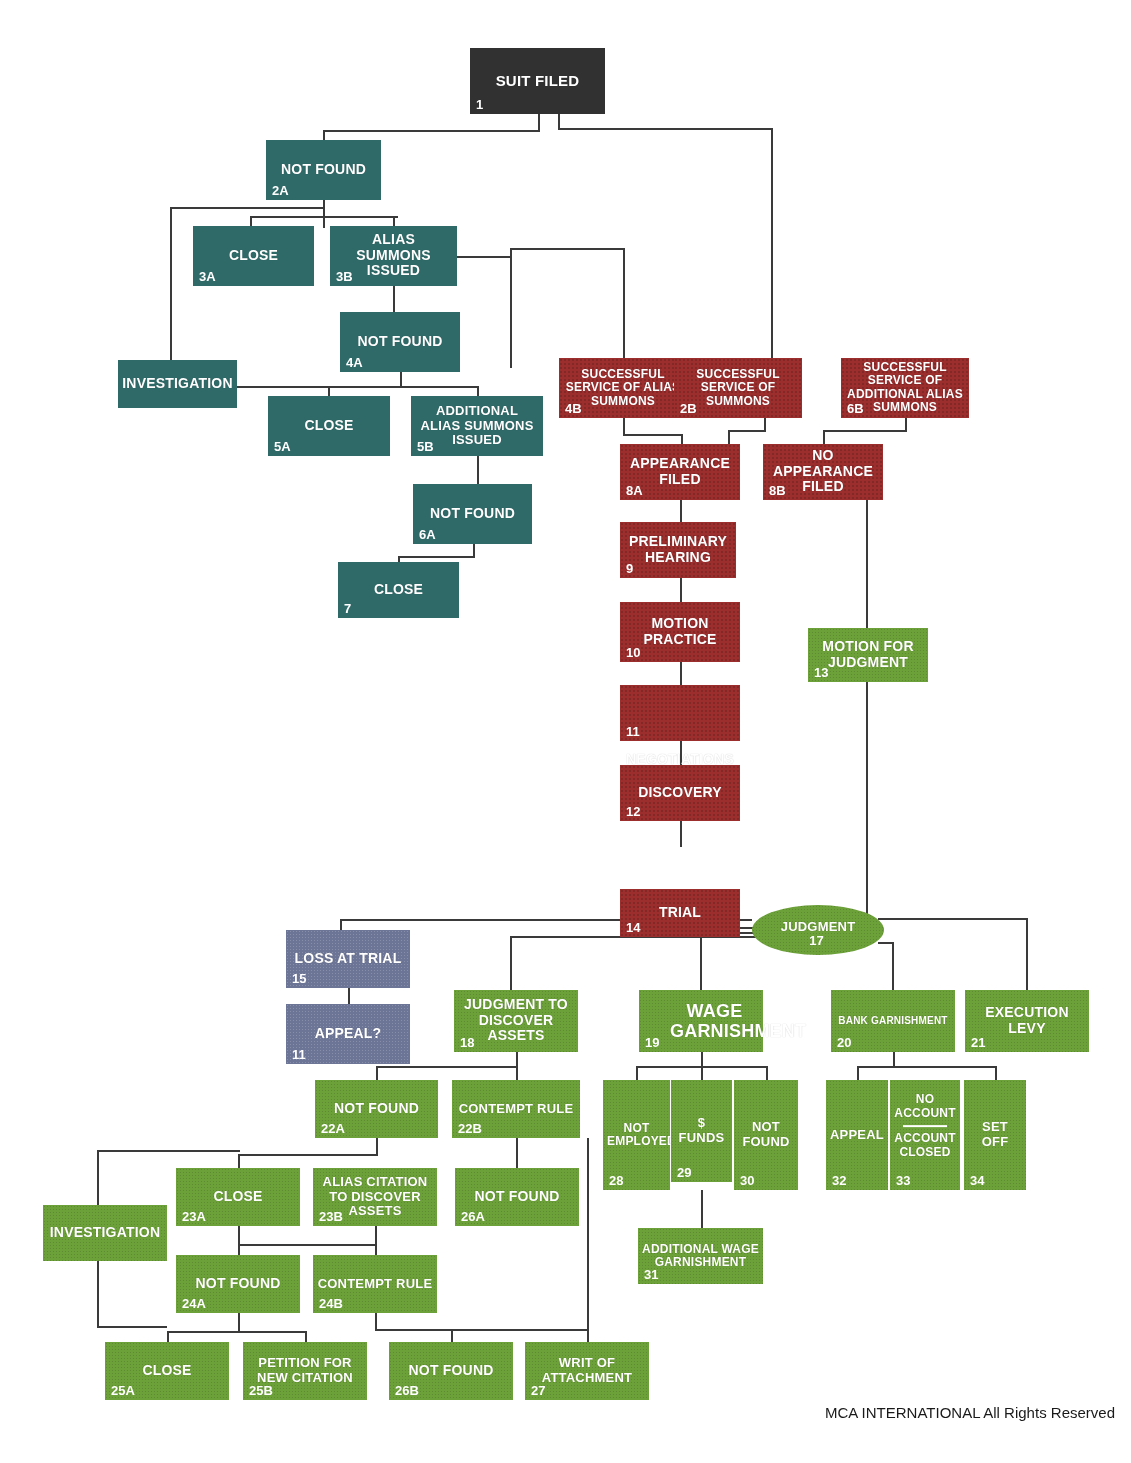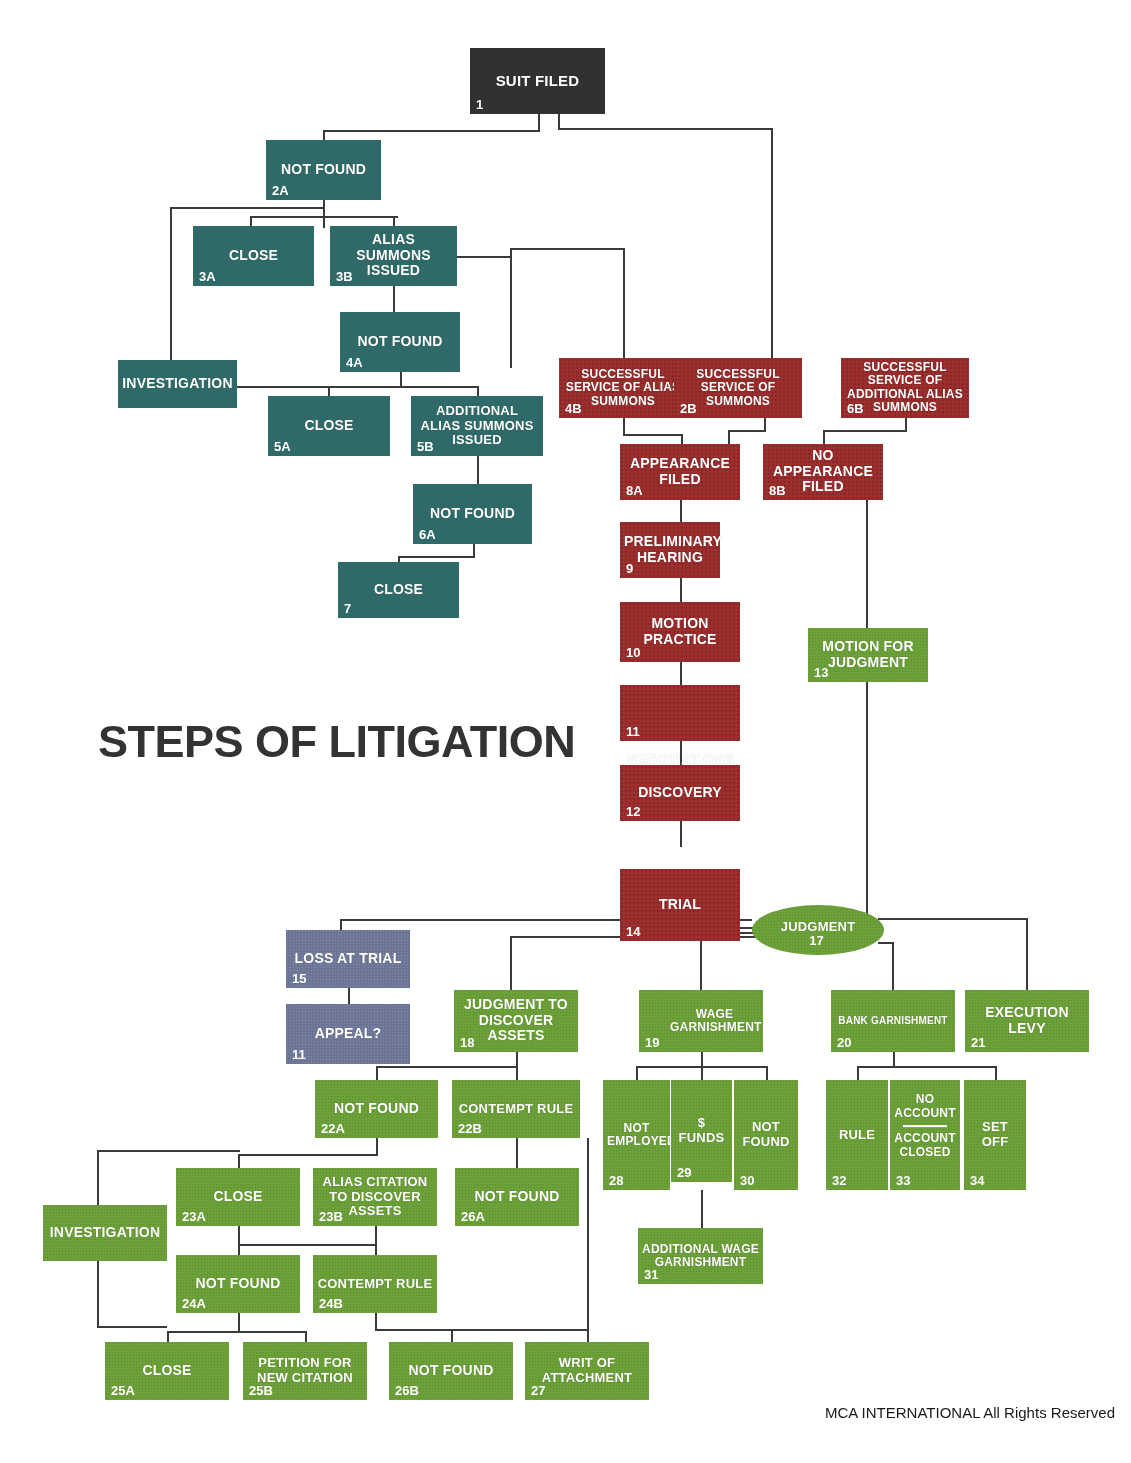--- a/index.html
+++ b/index.html
@@ -199,37 +199,37 @@
         <div class="num">6B</div>
       </div>
       <div class="node c-red" style="left: 620px; top: 444px; width: 120px; height: 56px;">
         <div class="label" style="font-size: 14px;">APPEARANCE FILED</div>
         <div class="num">8A</div>
       </div>
       <div class="node c-red" style="left: 763px; top: 444px; width: 120px; height: 56px;">
         <div class="label" style="font-size: 14px;">NO APPEARANCE FILED</div>
         <div class="num">8B</div>
       </div>
-      <div class="node c-red" style="left: 620px; top: 522px; width: 100px; height: 56px; padding-left: 40px;">
+      <div class="node c-red" style="left: 620px; top: 522px; width: 116px; height: 56px; padding-left: 40px;">
         <div class="label" style="font-size: 14px;">PRELIMINARY HEARING</div>
         <div class="num">9</div>
       </div>
       <div class="node c-red" style="left: 620px; top: 602px; width: 120px; height: 60px;">
         <div class="label" style="font-size: 14px;">MOTION PRACTICE</div>
         <div class="num">10</div>
       </div>
       <div class="node c-red" style="left: 620px; top: 685px; width: 120px; height: 56px;">
         <div class="label" style="font-size: 14px; margin-top: 47px;">NEGOTIATIONS</div>
         <div class="num">11</div>
       </div>
       <div class="node c-red" style="left: 620px; top: 765px; width: 120px; height: 56px;">
         <div class="label" style="font-size: 14px;">DISCOVERY</div>
         <div class="num">12</div>
       </div>
-      <div class="node c-red" style="left: 620px; top: 869px; width: 120px; height: 72px;">
+      <div class="node c-red" style="left: 620px; top: 889px; width: 120px; height: 48px;">
         <div class="label" style="font-size: 14px;">TRIAL</div>
         <div class="num">14</div>
       </div>
       <div class="node c-green" style="left: 808px; top: 628px; width: 120px; height: 54px;">
         <div class="label" style="font-size: 14px;">MOTION FOR JUDGMENT</div>
         <div class="num">13</div>
       </div>
       <div class="node c-ellipse" style="left: 752px; top: 905px; width: 132px; height: 50px;">
         <div class="label" style="font-size: 13px;">JUDGMENT</div>
         <div class="num">17</div>
@@ -240,21 +240,21 @@
       </div>
       <div class="node c-blue" style="left: 286px; top: 1004px; width: 124px; height: 60px;">
         <div class="label" style="font-size: 14px;">APPEAL?</div>
         <div class="num">11</div>
       </div>
       <div class="node c-green" style="left: 454px; top: 990px; width: 124px; height: 62px;">
         <div class="label" style="font-size: 14px;">JUDGMENT TO DISCOVER ASSETS</div>
         <div class="num">18</div>
       </div>
       <div class="node c-green" style="left: 639px; top: 990px; width: 124px; height: 62px;">
-        <div class="label" style="font-size: 12px; margin-left: 27px;">WAGE GARNISHMENT</div>
+        <div class="label" style="font-size: 18px; margin-left: 27px;">WAGE GARNISHMENT</div>
         <div class="num">19</div>
       </div>
       <div class="node c-green" style="left: 831px; top: 990px; width: 124px; height: 62px;">
         <div class="label" style="font-size: 10px;">BANK GARNISHMENT</div>
         <div class="num">20</div>
       </div>
       <div class="node c-green" style="left: 965px; top: 990px; width: 124px; height: 62px;">
         <div class="label" style="font-size: 14px;">EXECUTION  LEVY</div>
         <div class="num">21</div>
       </div>
@@ -268,21 +268,21 @@
       </div>
       <div class="node c-green" style="left: 734px; top: 1080px; width: 64px; height: 110px;">
         <div class="label" style="font-size: 13px;">NOT FOUND</div>
         <div class="num">30</div>
       </div>
       <div class="node c-green" style="left: 638px; top: 1228px; width: 125px; height: 56px;">
         <div class="label" style="font-size: 12px;">ADDITIONAL WAGE GARNISHMENT</div>
         <div class="num">31</div>
       </div>
       <div class="node c-green" style="left: 826px; top: 1080px; width: 62px; height: 110px;">
-        <div class="label" style="font-size: 13px;">RULE</div>
+        <div class="label" style="font-size: 13px;">APPEAL</div>
         <div class="num">32</div>
       </div>
       <div class="node c-green" style="left: 890px; top: 1080px; width: 70px; height: 110px;">
         <div class="label" style="font-size: 12px; top: 42%;">
           <div>NO ACCOUNT</div>
           <div style="height: 2px; background: rgb(255, 255, 255); margin: 5px 14%;"></div>
           <div>ACCOUNT CLOSED</div>
         </div>
         <div class="num">33</div>
       </div>
@@ -332,16 +332,15 @@
       <div class="node c-green" style="left: 389px; top: 1342px; width: 124px; height: 58px;">
         <div class="label" style="font-size: 14px;">NOT FOUND</div>
         <div class="num">26B</div>
       </div>
       <div class="node c-green" style="left: 525px; top: 1342px; width: 124px; height: 58px;">
         <div class="label" style="font-size: 13px;">WRIT OF ATTACHMENT</div>
         <div class="num">27</div>
       </div>
     </div>
 
-  <div id="title">STEPS OF LITIGATION</div>
   <div id="footer">MCA INTERNATIONAL   All Rights Reserved</div>
 
 </div>
 
 </body></html>

